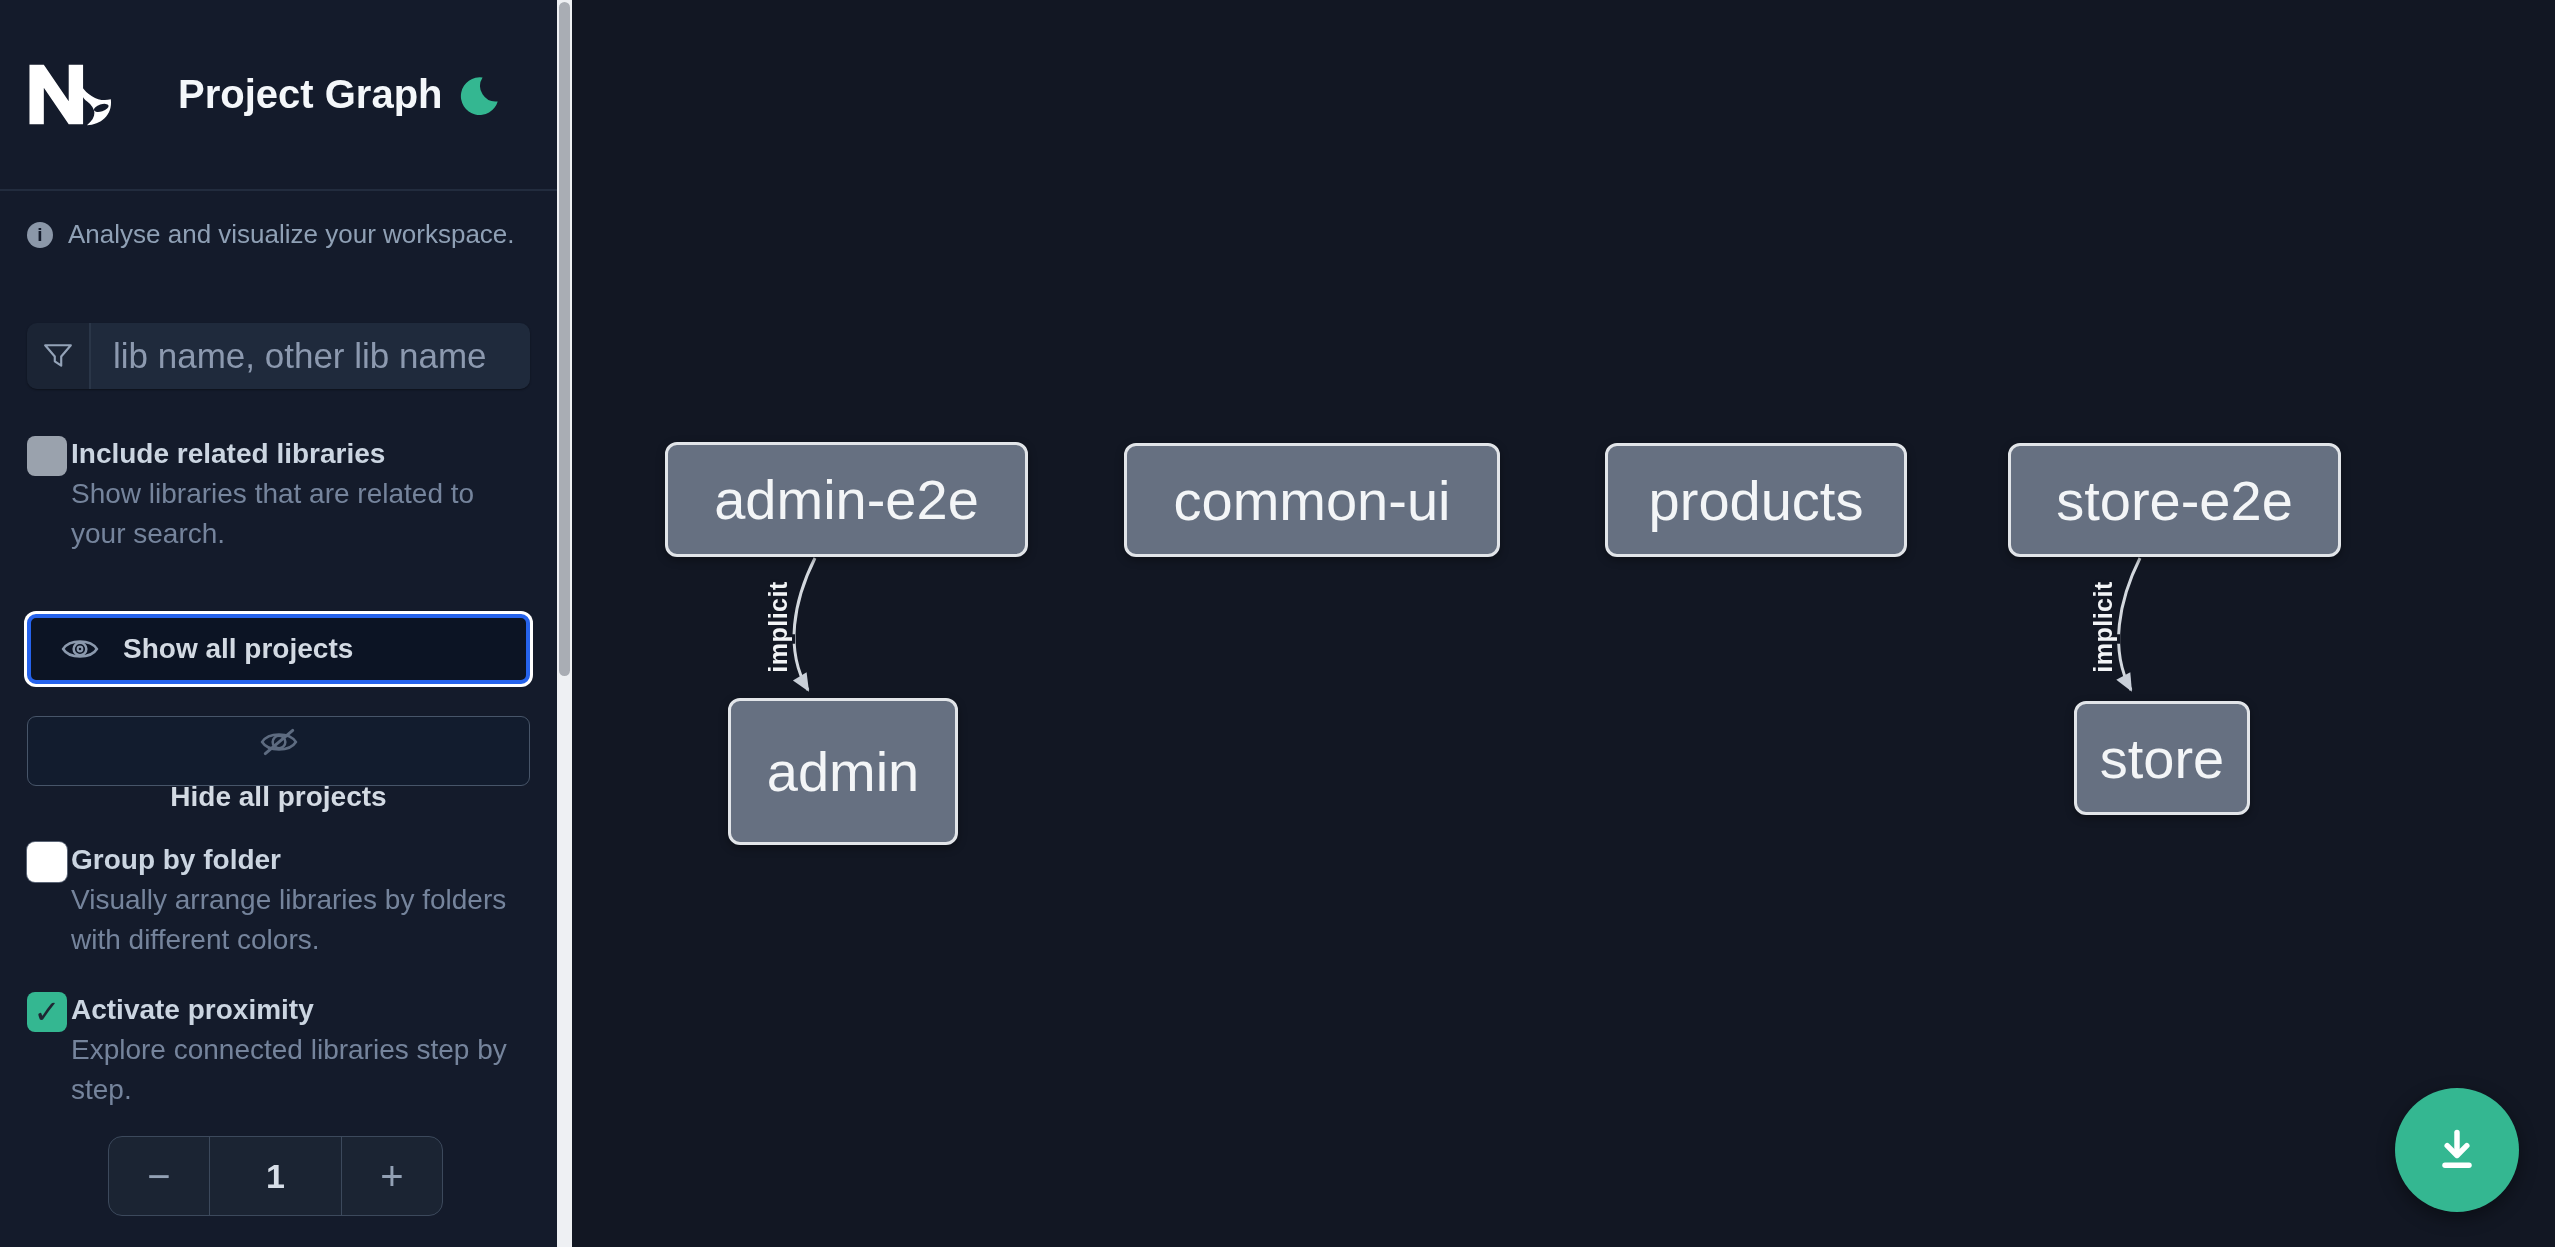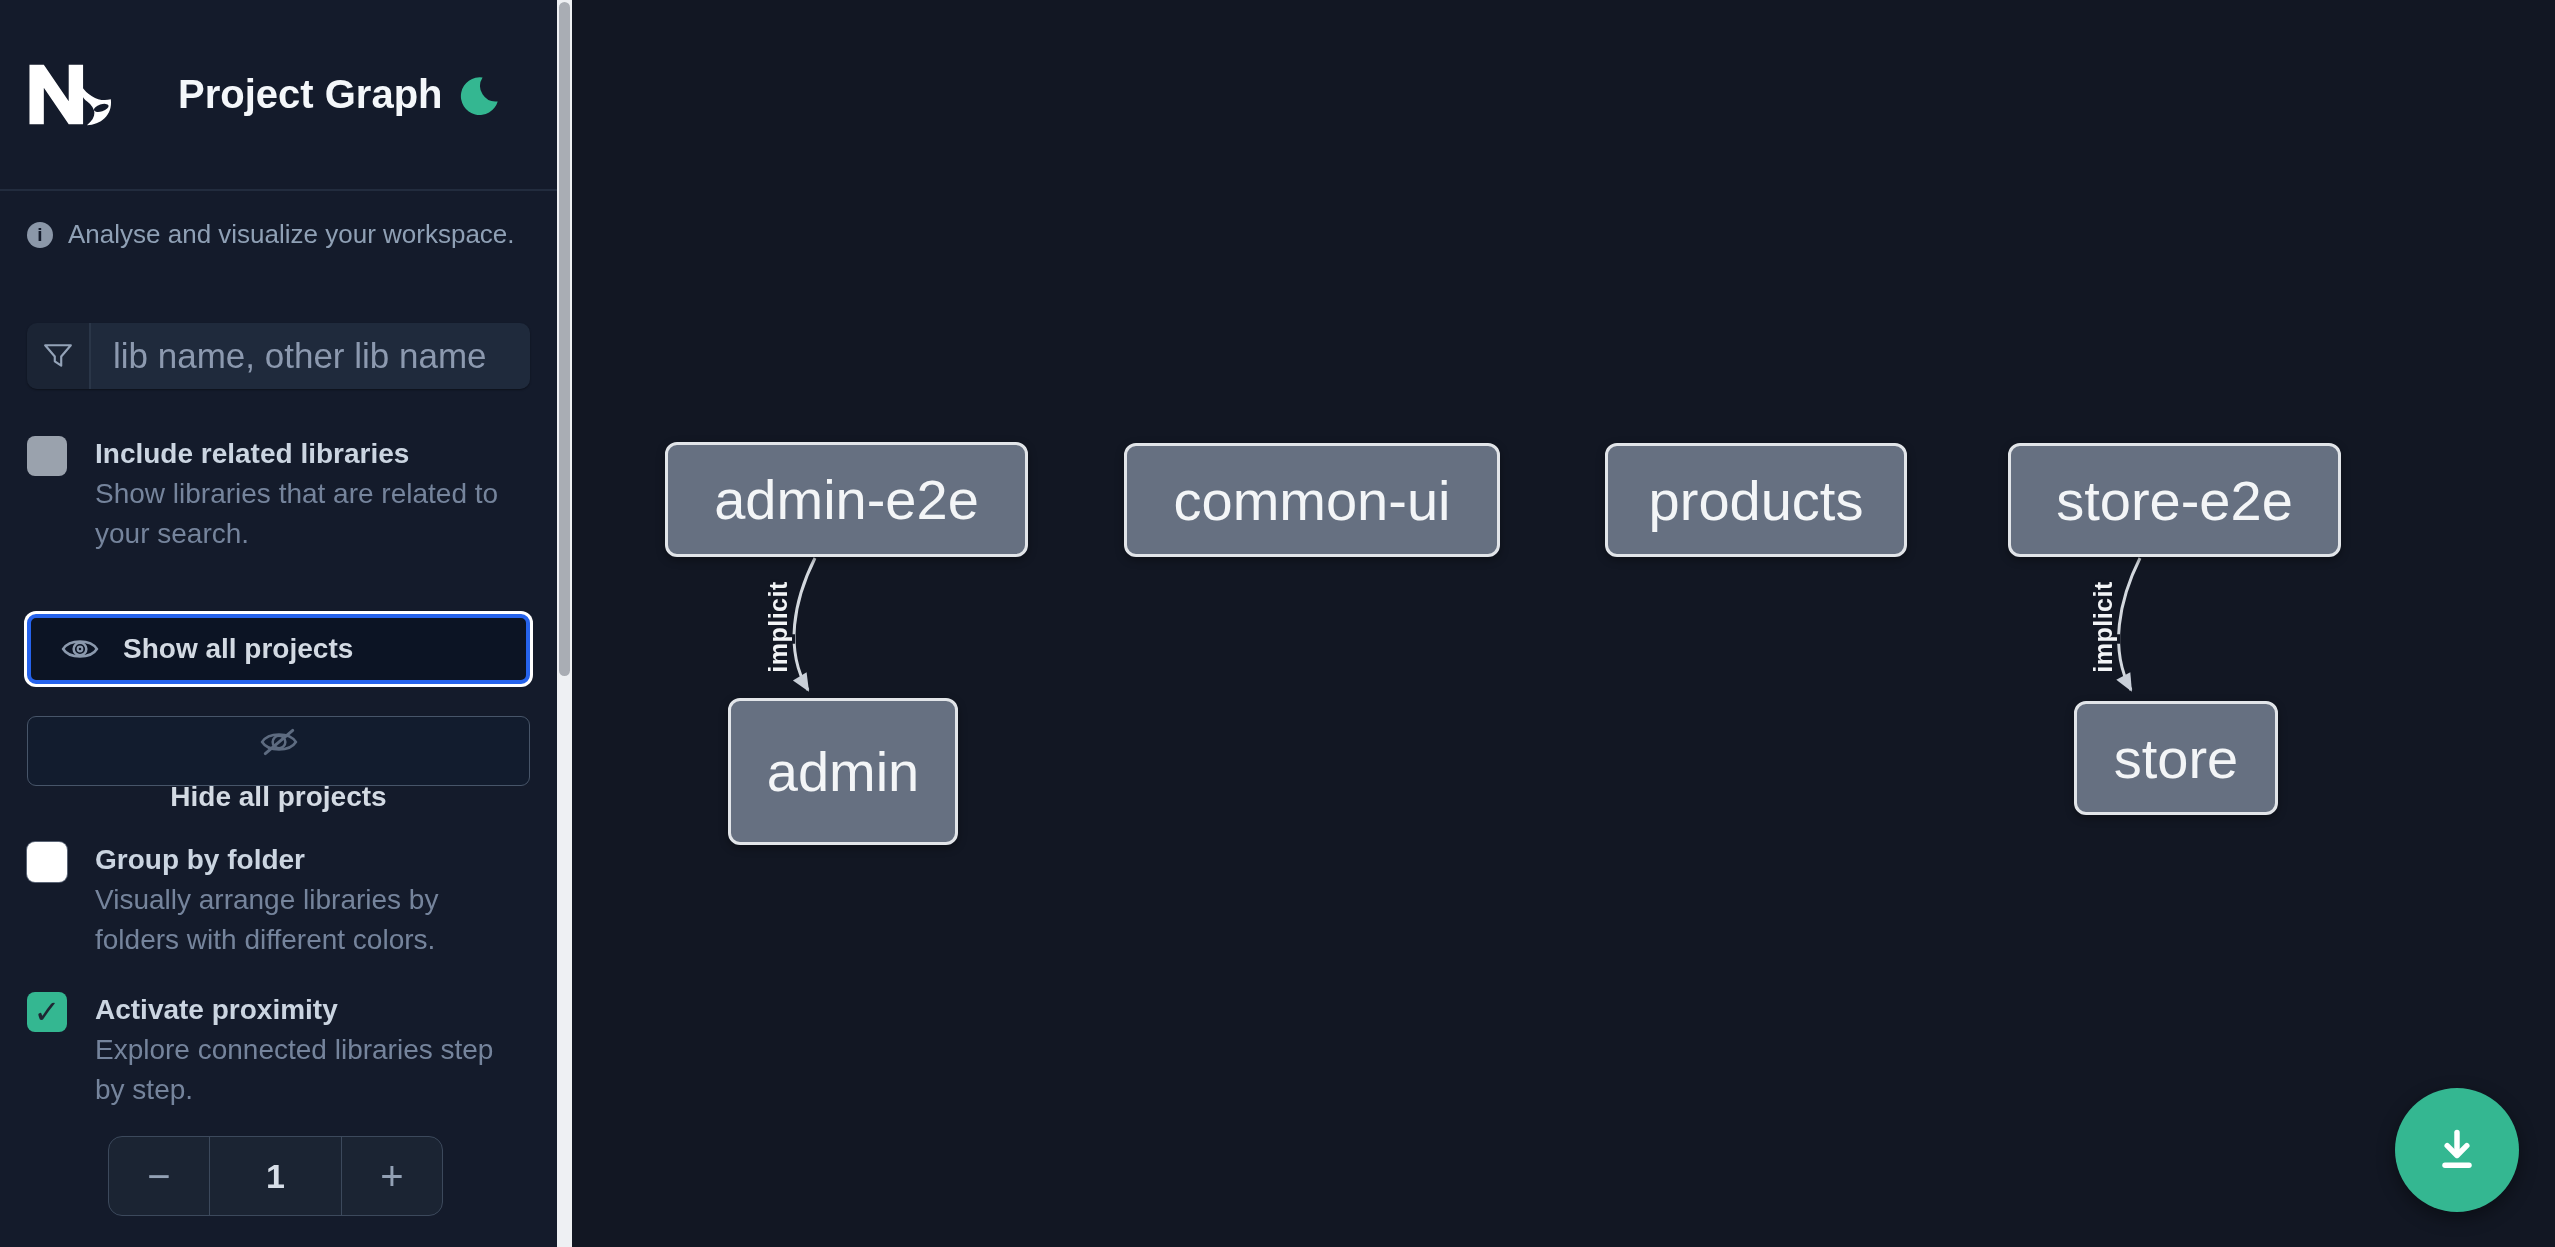--- a/index.html
+++ b/index.html
@@ -15,21 +15,21 @@
 
   .info-row{display:flex;align-items:center;gap:15px;padding:0 27px;margin-top:28px;}
   .info-icon{width:26px;height:26px;border-radius:50%;background:#8b97a8;color:#141b2b;font-size:19px;font-weight:800;display:flex;align-items:center;justify-content:center;flex:0 0 auto;font-style:normal;}
   .info-text{font-size:26px;color:#8fa0b5;}
 
   .search{display:flex;margin:73px 27px 0 27px;height:66px;border-radius:10px;overflow:hidden;box-shadow:0 1px 2px rgba(0,0,0,.4);}
   .search .icon-cell{width:64px;background:#1b2434;border-right:2px solid #2a3648;display:flex;align-items:center;justify-content:center;flex:0 0 auto;}
   .search input{flex:1;background:#1f2a3c;border:none;outline:none;color:#d7dee8;font-size:35px;padding:0 22px;}
   .search input::placeholder{color:#8c99af;}
 
-  .opt-row{display:flex;align-items:flex-start;gap:28px;padding:0 27px;}
+  .opt-row{display:flex;align-items:flex-start;gap:4px;padding:0 27px;}
   .opt-row .checkbox{width:40px;height:40px;border-radius:8px;flex:0 0 auto;margin-top:2px;cursor:pointer;display:flex;align-items:center;justify-content:center;font-size:32px;font-weight:900;color:#1f2733;}
   .checkbox.cb-disabled{background:#9aa2ad;}
   .checkbox.cb-white{background:#ffffff;box-shadow:0 0 0 1px #5b6576;}
   .checkbox.cb-checked{background:#34b791;}
   .opt-texts{width:446px;}
   .opt-label{font-size:28px;font-weight:700;color:#cbd5e1;line-height:40px;cursor:pointer;}
   .opt-desc{font-size:28px;color:#75849c;line-height:40px;}
 
   .sb-btn{display:flex;align-items:center;gap:24px;height:70px;margin:0 27px;border-radius:9px;padding:10px 30px;cursor:pointer;background:#121c2e;border:1px solid #475569;color:#d3dae3;font-size:28px;font-weight:700;}
   .sb-btn.focused{background:#0c1424;border:4px solid #2663ec;box-shadow:0 0 0 3px #ffffff;}
@@ -173,16 +173,16 @@
         <line x1="22" y1="6" x2="22" y2="26" stroke="#ffffff" stroke-width="5" stroke-linecap="round"></line>
         <path d="M13 18 L22 27 L31 18" fill="none" stroke="#ffffff" stroke-width="5" stroke-linecap="round" stroke-linejoin="round"></path>
         <line x1="11" y1="36" x2="33" y2="36" stroke="#ffffff" stroke-width="5" stroke-linecap="round"></line>
       </svg>
     </button>
   <div class="node" style="left: 93px; top: 442px; width: 363px; height: 115px;">admin-e2e</div>
       <div class="node" style="left: 552px; top: 443px; width: 376px; height: 114px;">common-ui</div>
       <div class="node" style="left: 1033px; top: 443px; width: 302px; height: 114px;">products</div>
       <div class="node" style="left: 1436px; top: 443px; width: 333px; height: 114px;">store-e2e</div>
       <div class="node" style="left: 156px; top: 698px; width: 230px; height: 147px;">admin</div>
-      <div class="node" style="left: 1502px; top: 701px; width: 204px; height: 114px;">store</div>
+      <div class="node" style="left: 1502px; top: 701px; width: 176px; height: 114px;">store</div>
     </main>
 
 </div>
 
 </body></html>

